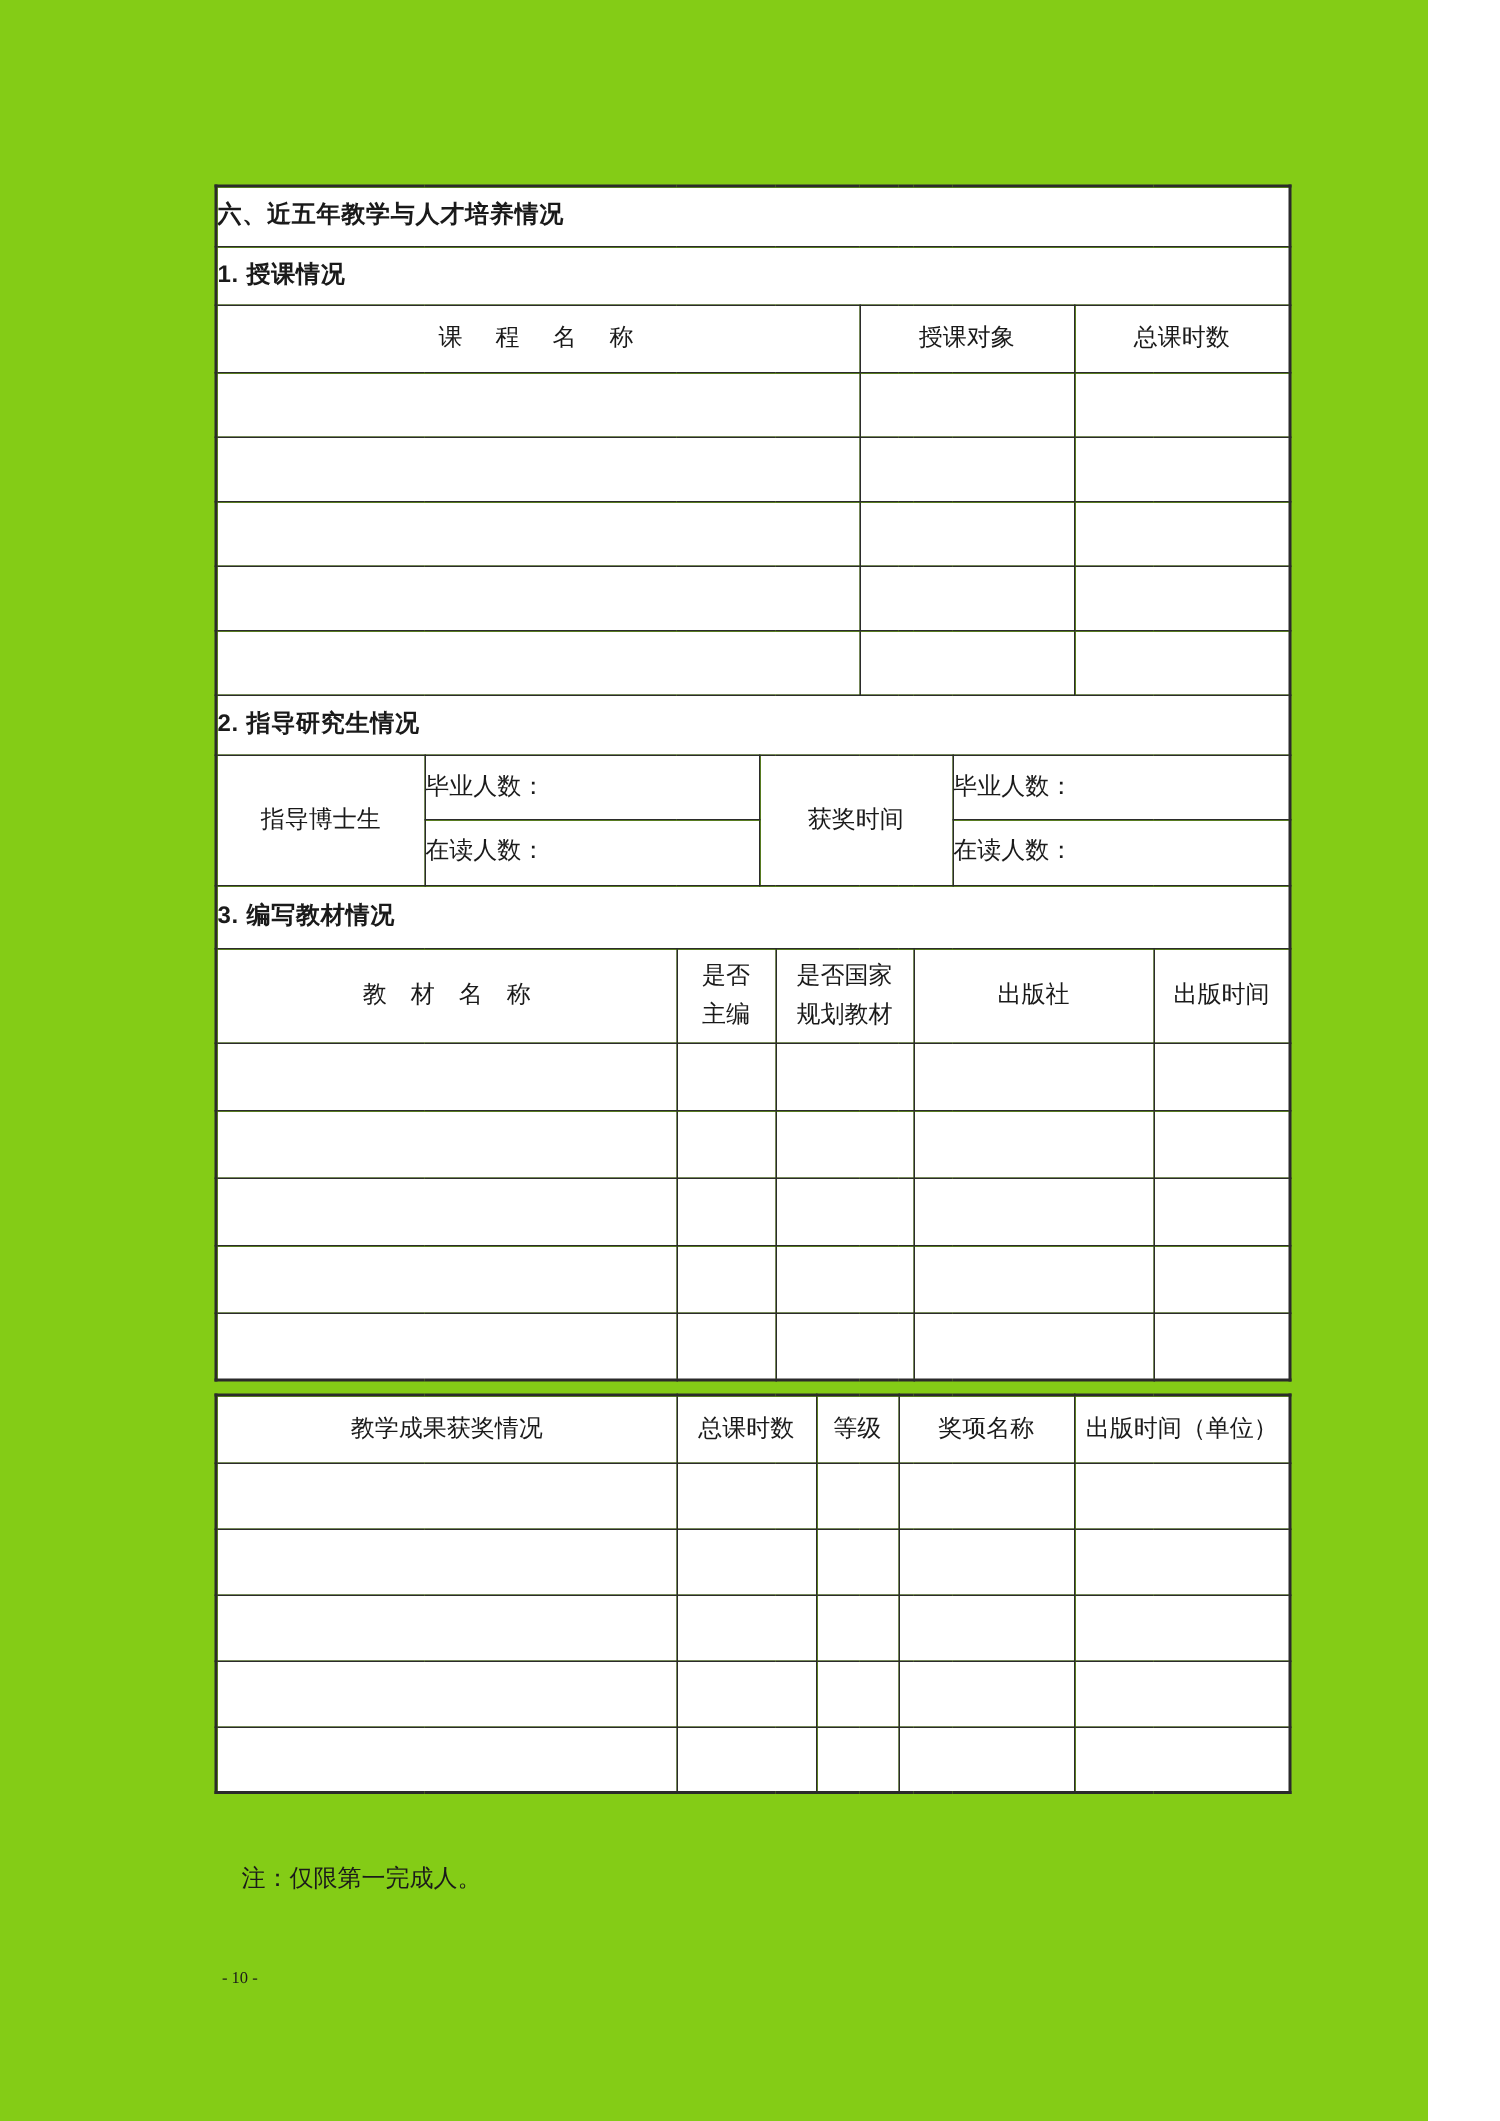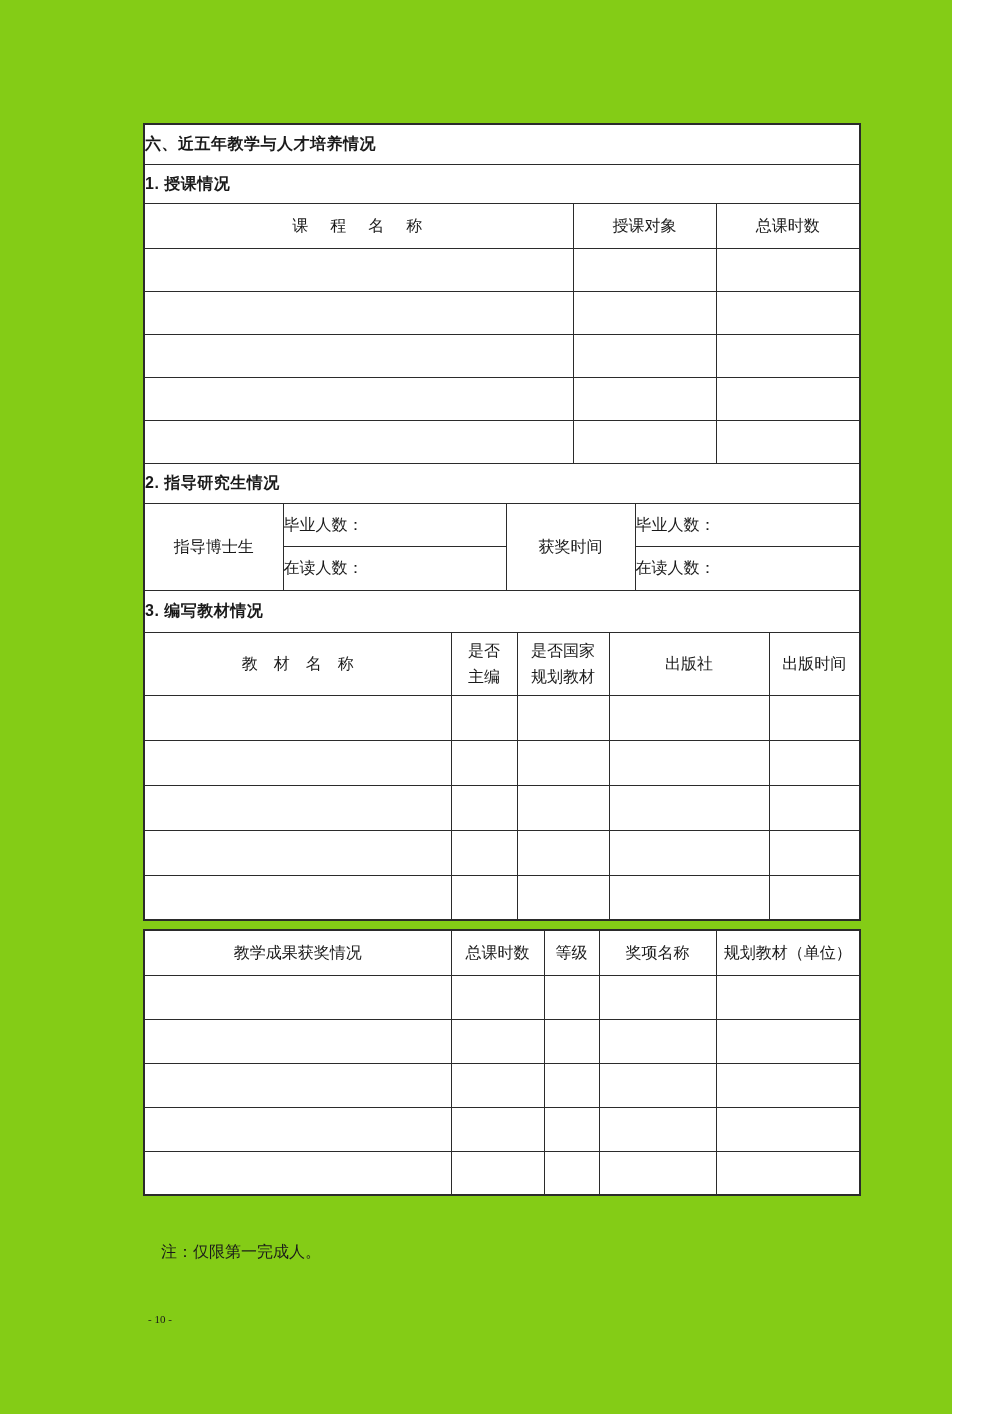--- a/index.html
+++ b/index.html
@@ -205,21 +205,21 @@
       <col style="width:81px">
         <col style="width:53px">
         <col style="width:91px">
     </colgroup>
     <tbody>
       <tr class="h45">
         <td colspan="2" class="c">教学成果获奖情况</td>
         <td colspan="3" class="c">总课时数</td>
         <td colspan="2" class="c">等级</td>
         <td colspan="3" class="c">奖项名称</td>
-        <td colspan="2" class="c">规划教材（单位）</td>
+        <td colspan="2" class="c">出版时间（单位）</td>
       </tr>
       <tr class="h44">
         <td colspan="2"></td>
         <td colspan="3"></td>
         <td colspan="2"></td>
         <td colspan="3"></td>
         <td colspan="2"></td>
       </tr>
       <tr class="h44">
         <td colspan="2"></td>

